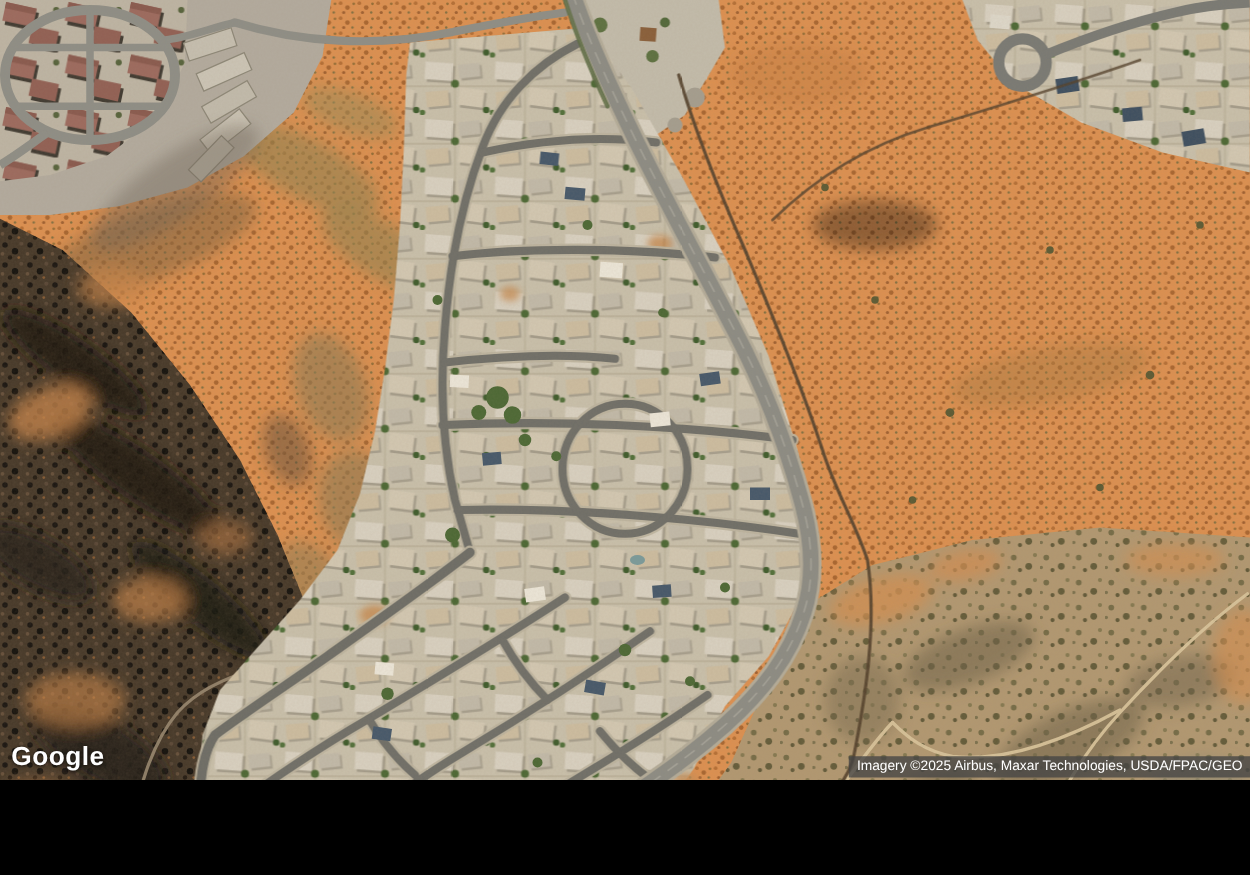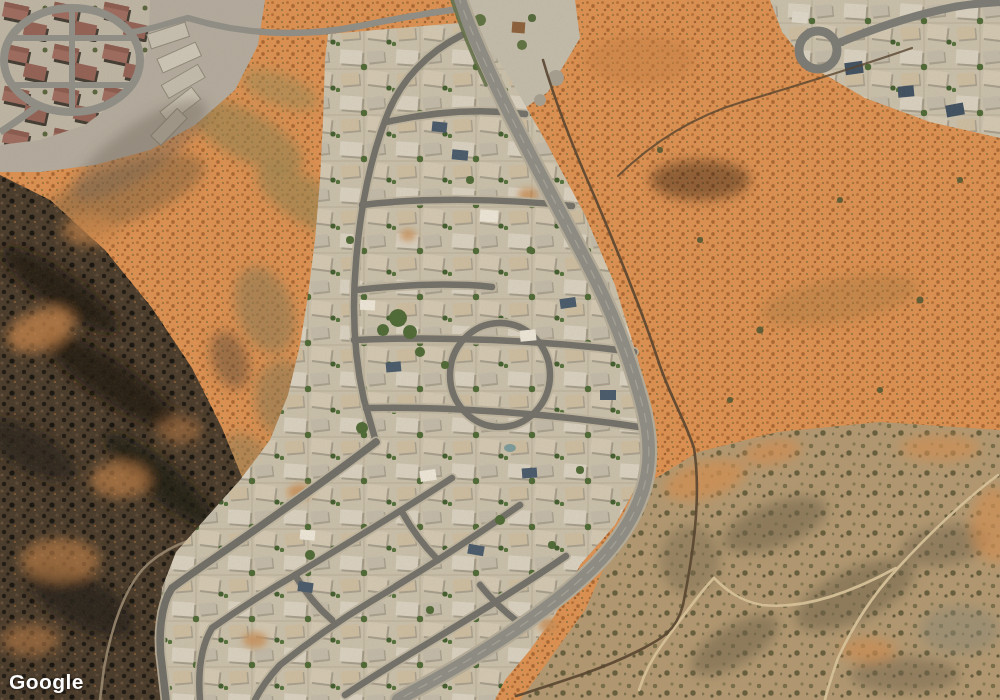--- a/index.html
+++ b/index.html
@@ -1,16 +1,16 @@
 <!DOCTYPE html>
 <html style="--desert-orange: #dd9050; --desert-muted: #b29871; --volcanic-dark: #473929; --development-base: #c9bfa9; --road-asphalt: #8d8c84; --road-internal: #706f68; --tree-green: #4c6834; --trail-dark: #54412c; --trail-light: #d9c49b; --attribution-bg: rgba(68,68,68,0.78); --text-white: #ffffff;"><head>
 <meta charset="utf-8">
 <style>
   html,body{margin:0;padding:0;background:#000;}
-  #app{position:relative;width:1000px;height:700px;overflow:hidden;
+  #app{position:relative;width:1000px;height:624px;overflow:hidden;
        font-family:"Liberation Sans",sans-serif;}
   #app svg{position:absolute;left:0;top:0;display:block;}
   .google-logo{
     position:absolute;left:9px;bottom:6px;
     color:#fff;font-size:21px;font-weight:600;letter-spacing:.4px;
     text-shadow:0 1px 3px rgba(0,0,0,.55), 0 0 2px rgba(0,0,0,.4);
     user-select:none;cursor:pointer;
   }
   .attribution-bar{
     position:absolute;right:0;bottom:2px;
@@ -313,14 +313,17 @@
     <rect x="300" y="530" width="15" height="10" fill="#ece6d8" transform="rotate(5 307 535)"></rect>
     <ellipse cx="510" cy="448" rx="6" ry="4" fill="#7a9a9a"></ellipse>
   </g>
 </g>
 
 <rect width="1000" height="700" filter="url(#grain)" opacity=".22"></rect>
 </svg>
 
 <div class="google-logo">Google</div>
 
-
+<div class="attribution-bar">
+  <span>Imagery ©2025 Airbus, Maxar Technologies, USDA/FPAC/GEO</span>
 </div>
 
+</div>
+
 </body></html>

